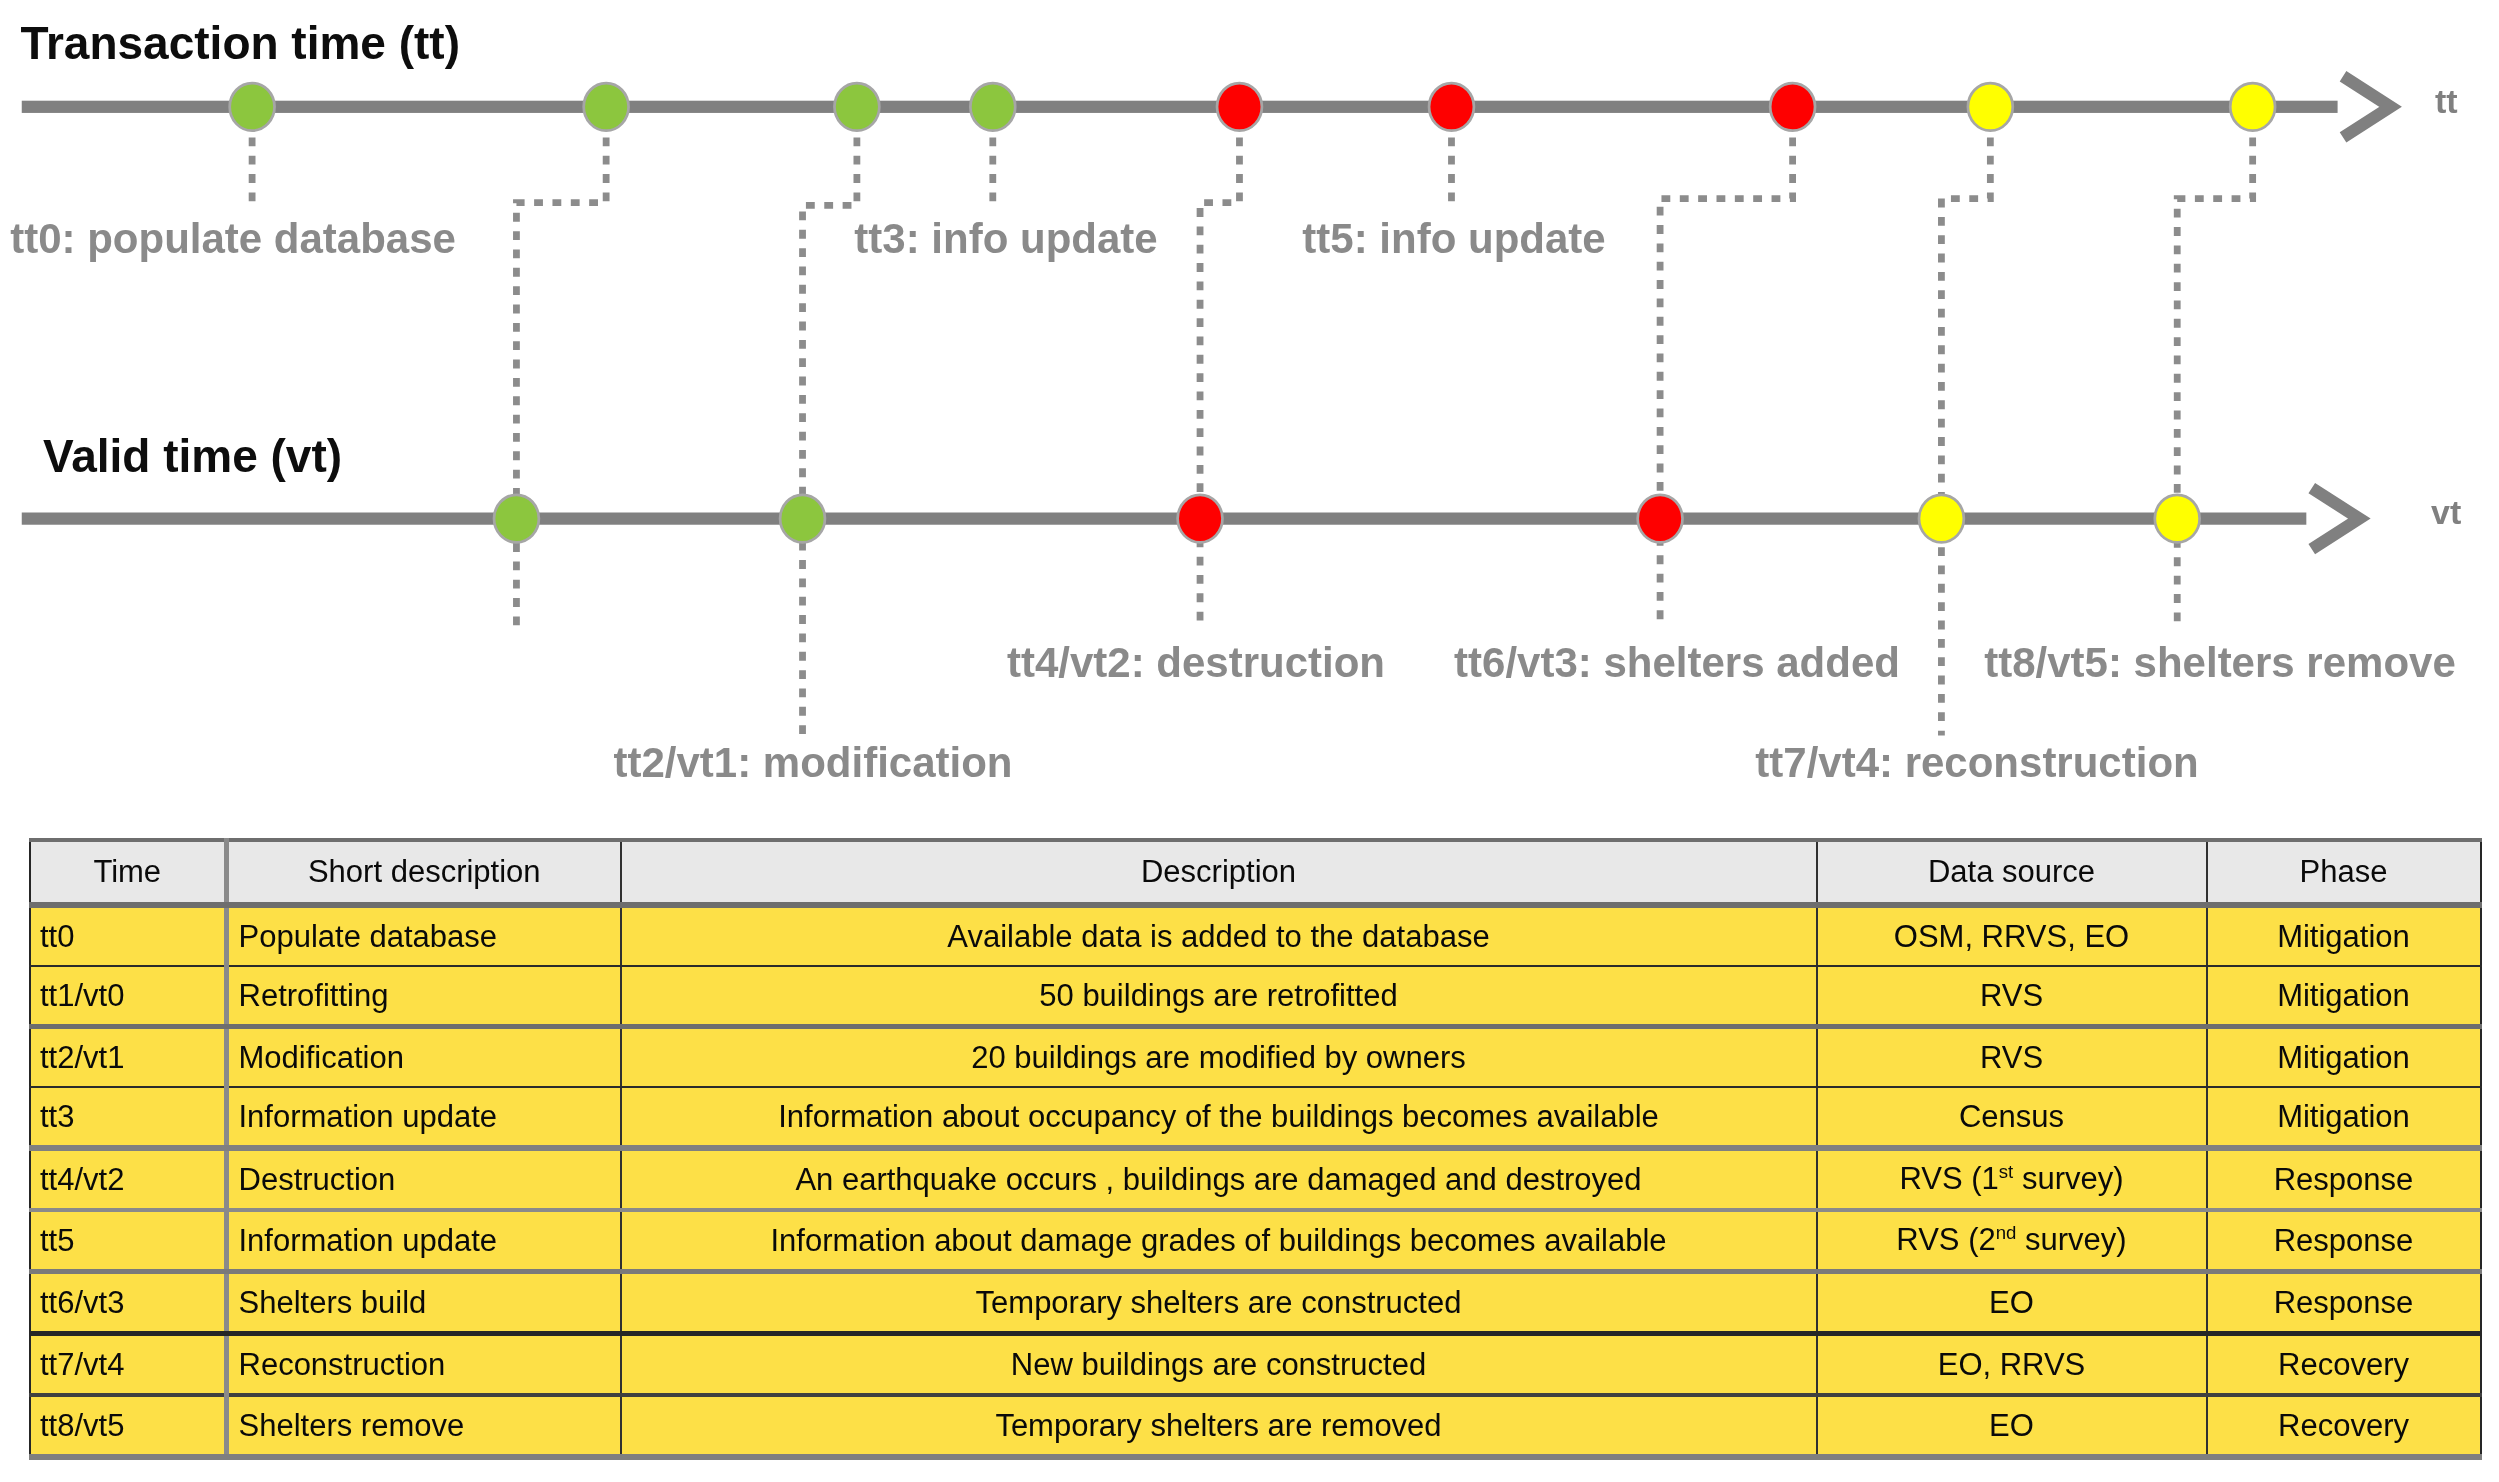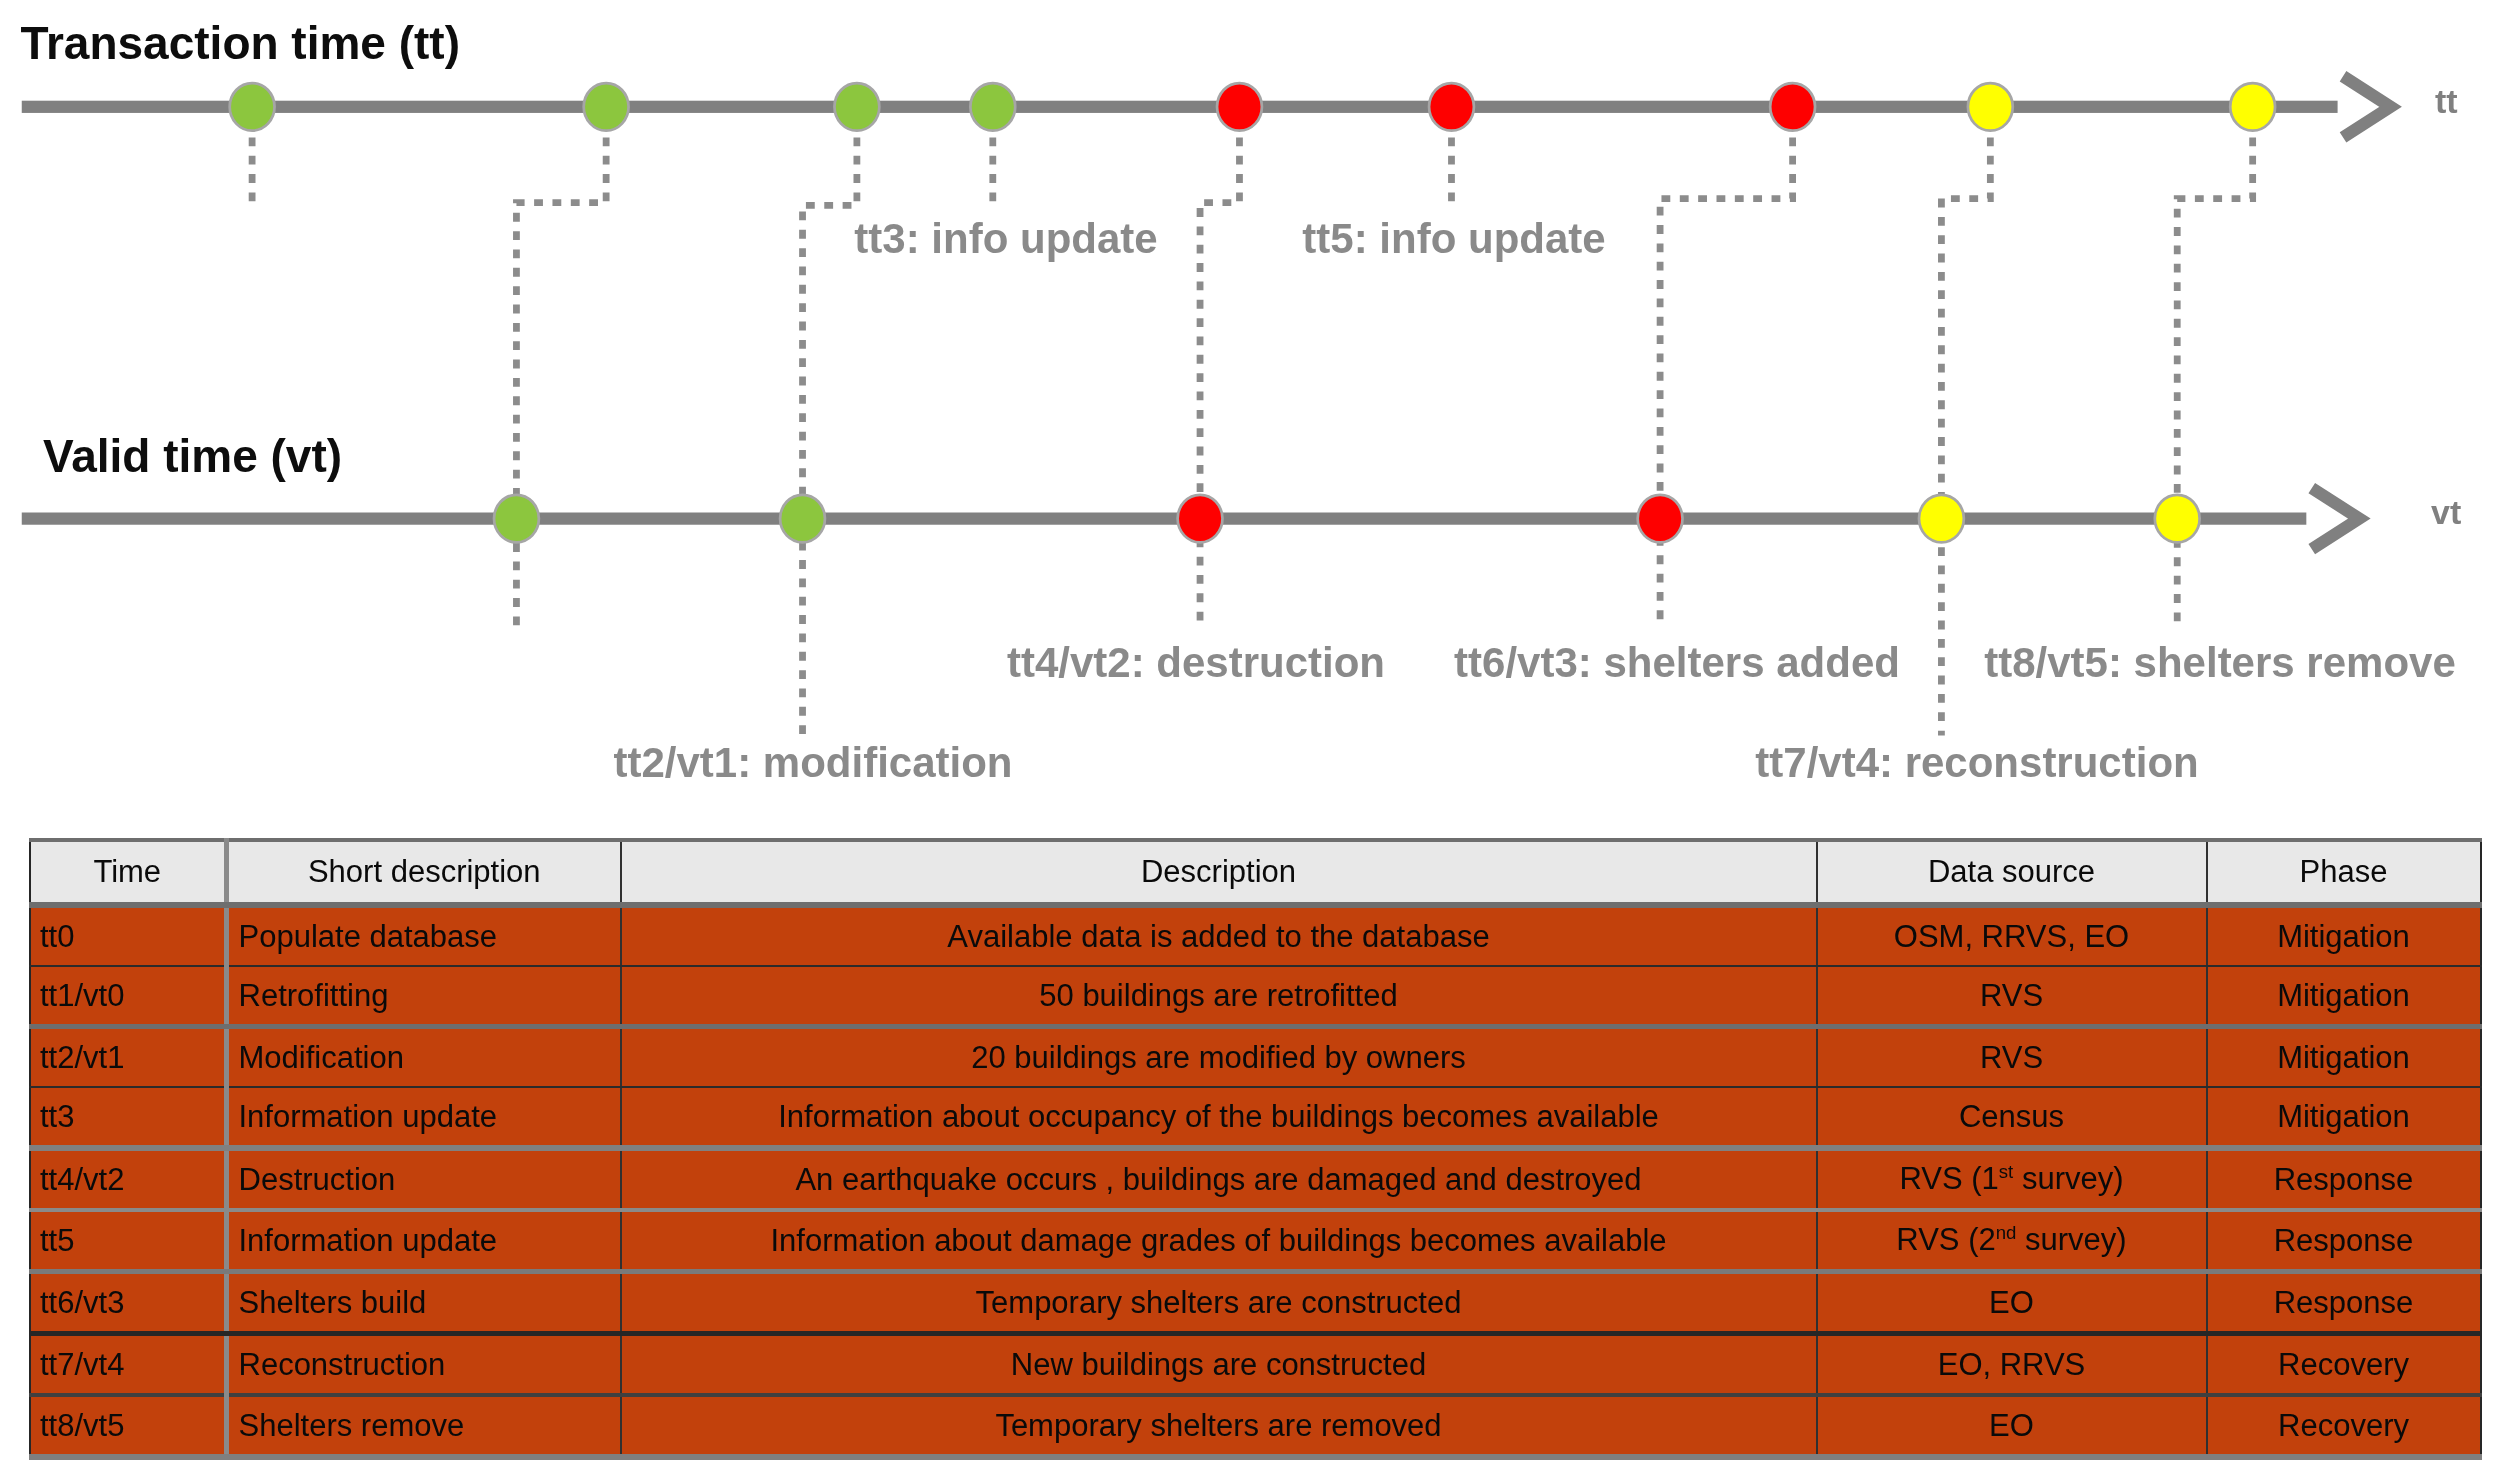--- a/index.html
+++ b/index.html
@@ -7,21 +7,21 @@
           font-family:"Liberation Sans",sans-serif;overflow:hidden;}
   #diagram{position:absolute;left:0;top:0;}
   .tl-title{position:absolute;font-size:46px;font-weight:700;color:#0d0d0d;white-space:nowrap;}
   .axis-letter{position:absolute;font-size:34px;font-weight:700;color:#808080;white-space:nowrap;}
   .note{position:absolute;font-size:42px;font-weight:700;color:#8a8a8a;white-space:nowrap;line-height:1.05;}
   .note.centered{transform:translateX(-50%);}
   .tablewrap{position:absolute;left:28.5px;top:838px;}
   table{border-collapse:collapse;table-layout:fixed;width:2451px;font-size:31px;color:#0a0a0a;
         border:2.7px solid #262626;border-top:4.8px solid #6e6e6e;border-bottom:6.1px solid #7f7f7f;}
   th{height:60px;background:#e8e8e8;font-weight:400;}
-  td{height:57px;background:#c2410c;}
+  td{height:57px;background:#fde047;}
   th,td{padding:0 6.8px;text-align:center;overflow:hidden;white-space:nowrap;vertical-align:middle;
         border-left:2.7px solid #303030;}
   th:first-child,td:first-child{border-left:none;}
   th:nth-child(2),td:nth-child(2){border-left:5.4px solid #8a8a8a;}
   td:nth-child(1),td:nth-child(2){text-align:left;padding-left:9.5px;}
   thead th{border-bottom:6.1px solid #6e6e6e;margin-left:39px;}
   tbody tr:nth-child(1) td{border-bottom:2.7px solid #2b2b2b;}
   tbody tr:nth-child(2) td{border-bottom:5.4px solid #6e6e6e;}
   tbody tr:nth-child(3) td{border-bottom:2.7px solid #2b2b2b;}
   tbody tr:nth-child(4) td{border-bottom:6.1px solid #808080;}
@@ -66,20 +66,21 @@
       <ellipse cx="2857" cy="763" rx="33" ry="35" fill="#ffff00" stroke="#a6a6a6" stroke-width="4"></ellipse>
       <ellipse cx="3204" cy="763" rx="33" ry="35" fill="#ffff00" stroke="#a6a6a6" stroke-width="4"></ellipse>
     </svg>
 
   <div class="tl-title" style="left:20.4px;top:16.3px">Transaction time (tt)</div>
   <div class="tl-title" style="left:43px;top:429px">Valid time (vt)</div>
 
   <div class="axis-letter" style="left:2435px;top:82px">tt</div>
   <div class="axis-letter" style="left:2431px;top:493px">vt</div>
 
+  <div class="note" style="left:10.2px;top:217px">tt0: populate database</div>
   <div class="note centered" style="left:1006px;top:217px">tt3: info update</div>
   <div class="note centered" style="left:1454px;top:217px">tt5: info update</div>
   <div class="note centered" style="left:1196px;top:641px">tt4/vt2: destruction</div>
   <div class="note centered" style="left:1677px;top:641px">tt6/vt3: shelters added</div>
   <div class="note centered" style="left:2220px;top:641px">tt8/vt5: shelters remove</div>
   <div class="note centered" style="left:813px;top:741px">tt2/vt1: modification</div>
   <div class="note centered" style="left:1977px;top:741px">tt7/vt4: reconstruction</div>
 
   <div class="tablewrap">
     <table id="event-table">

